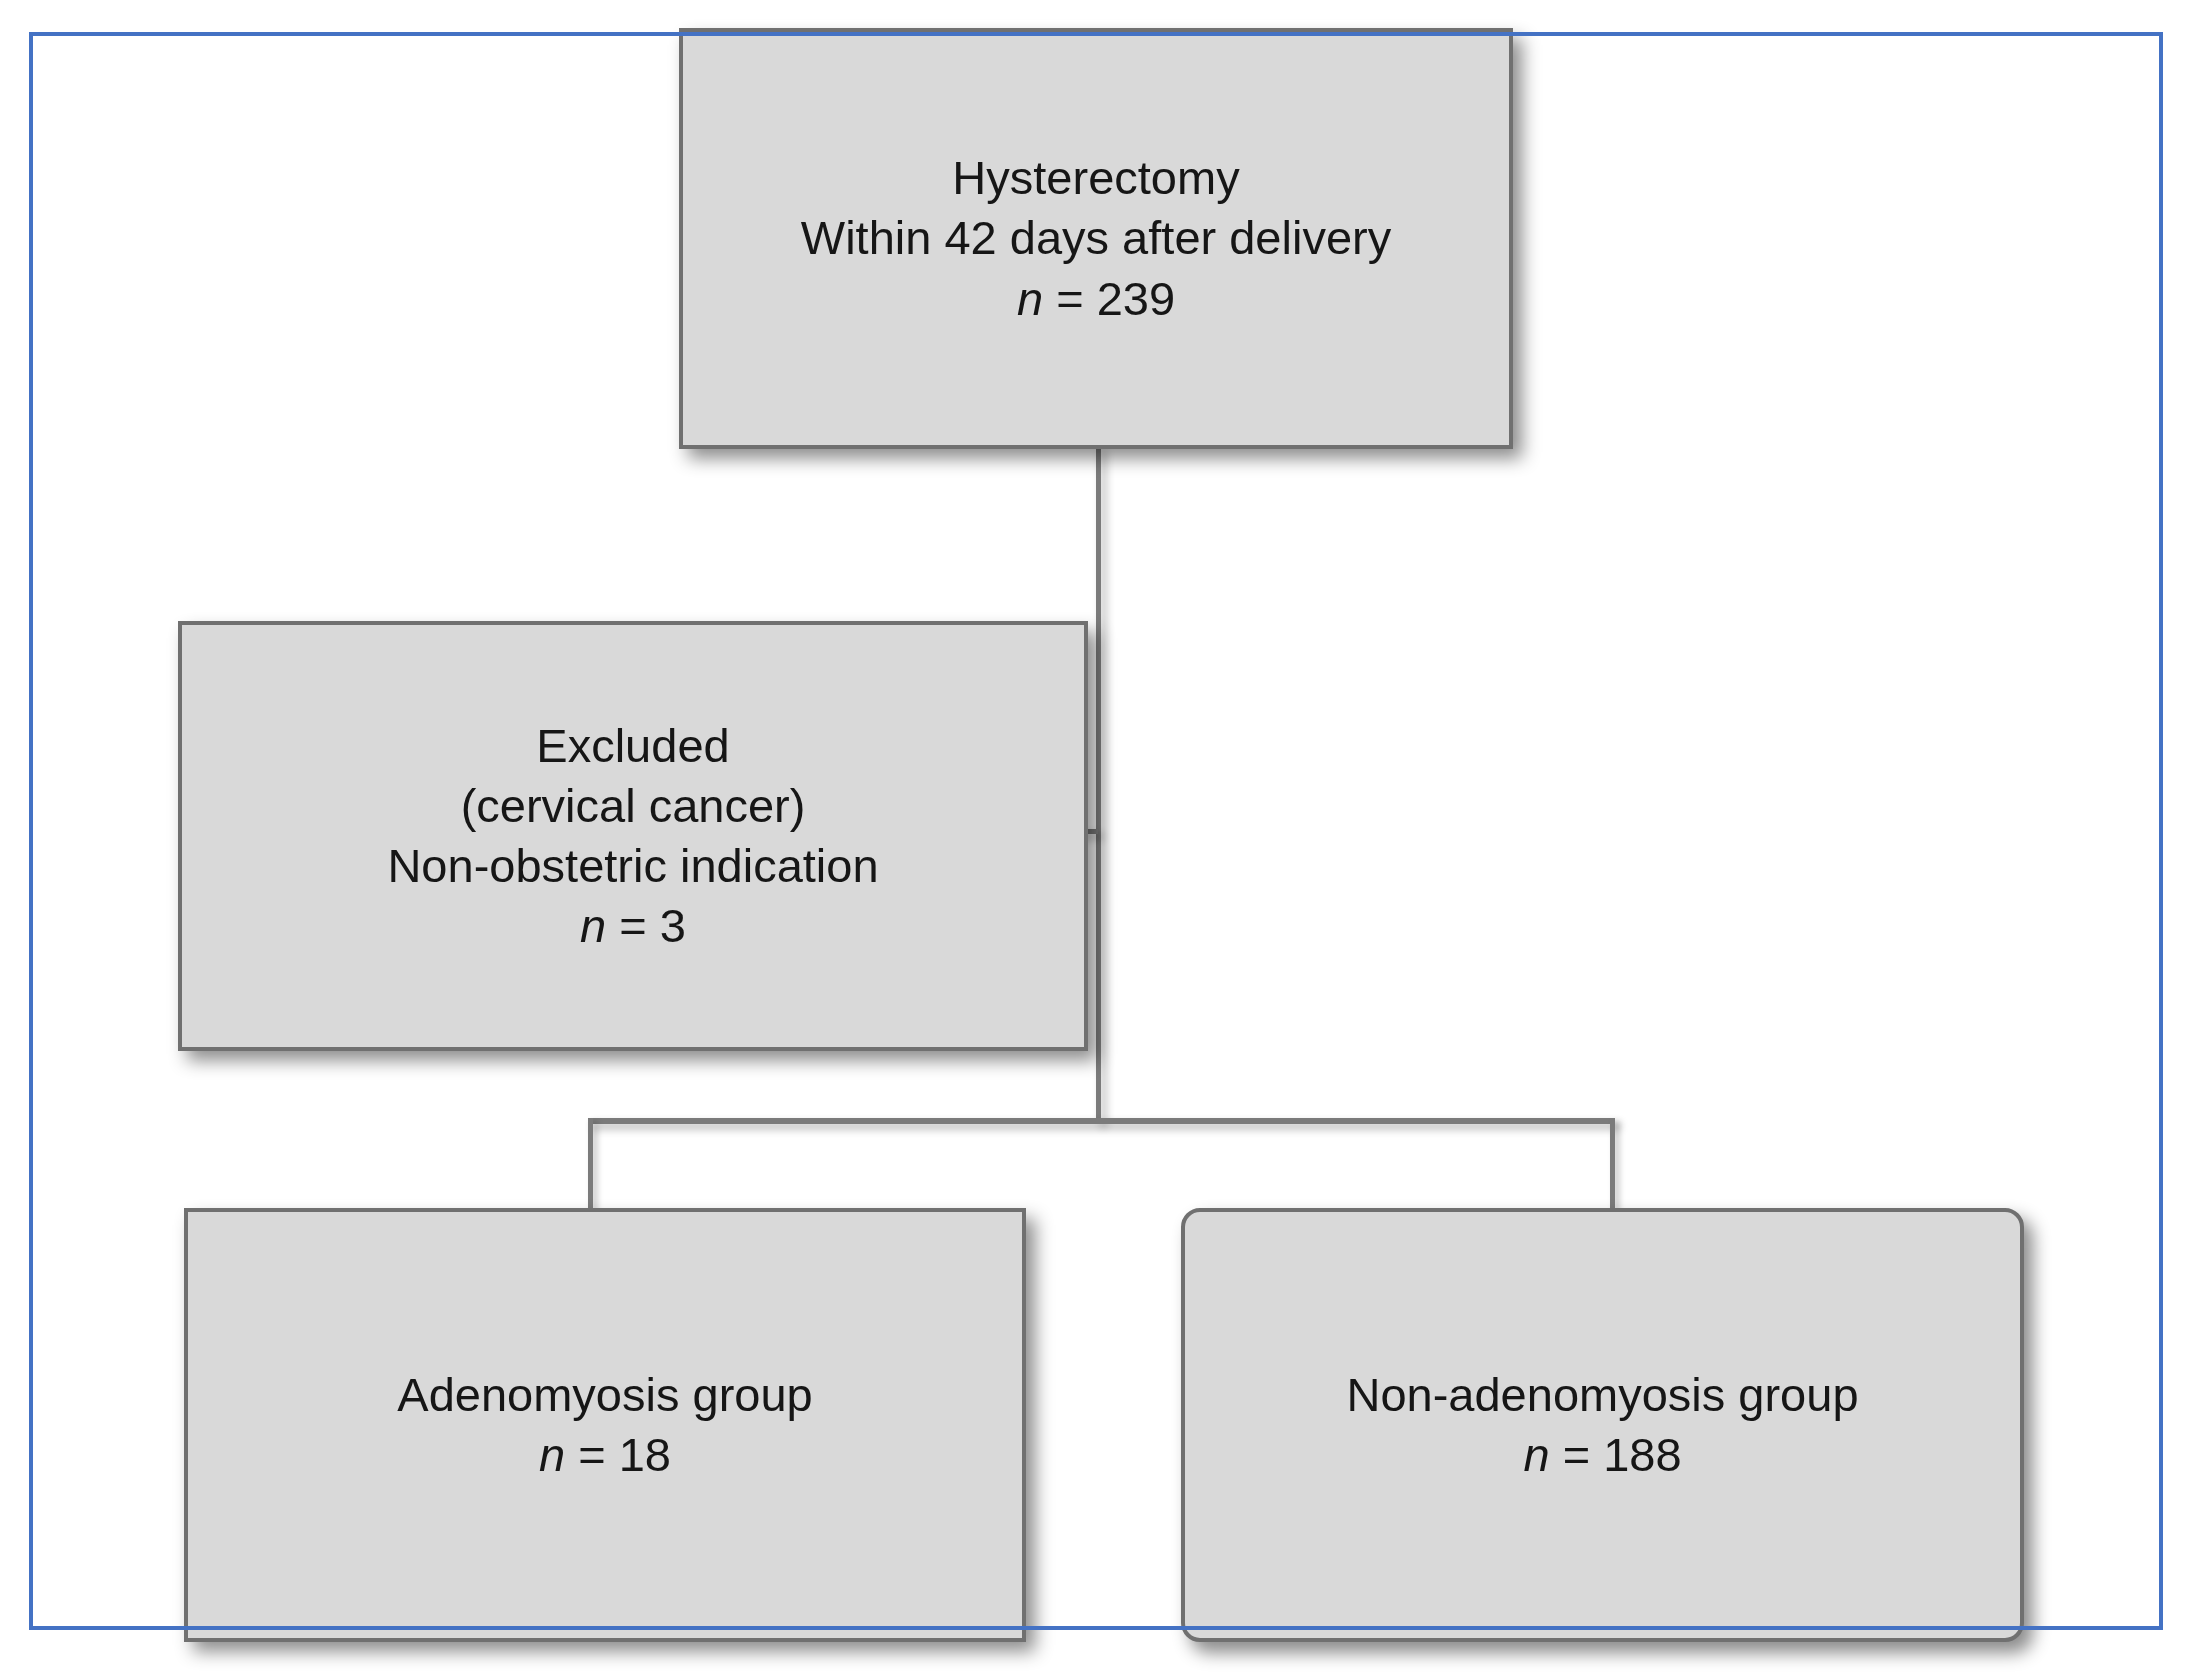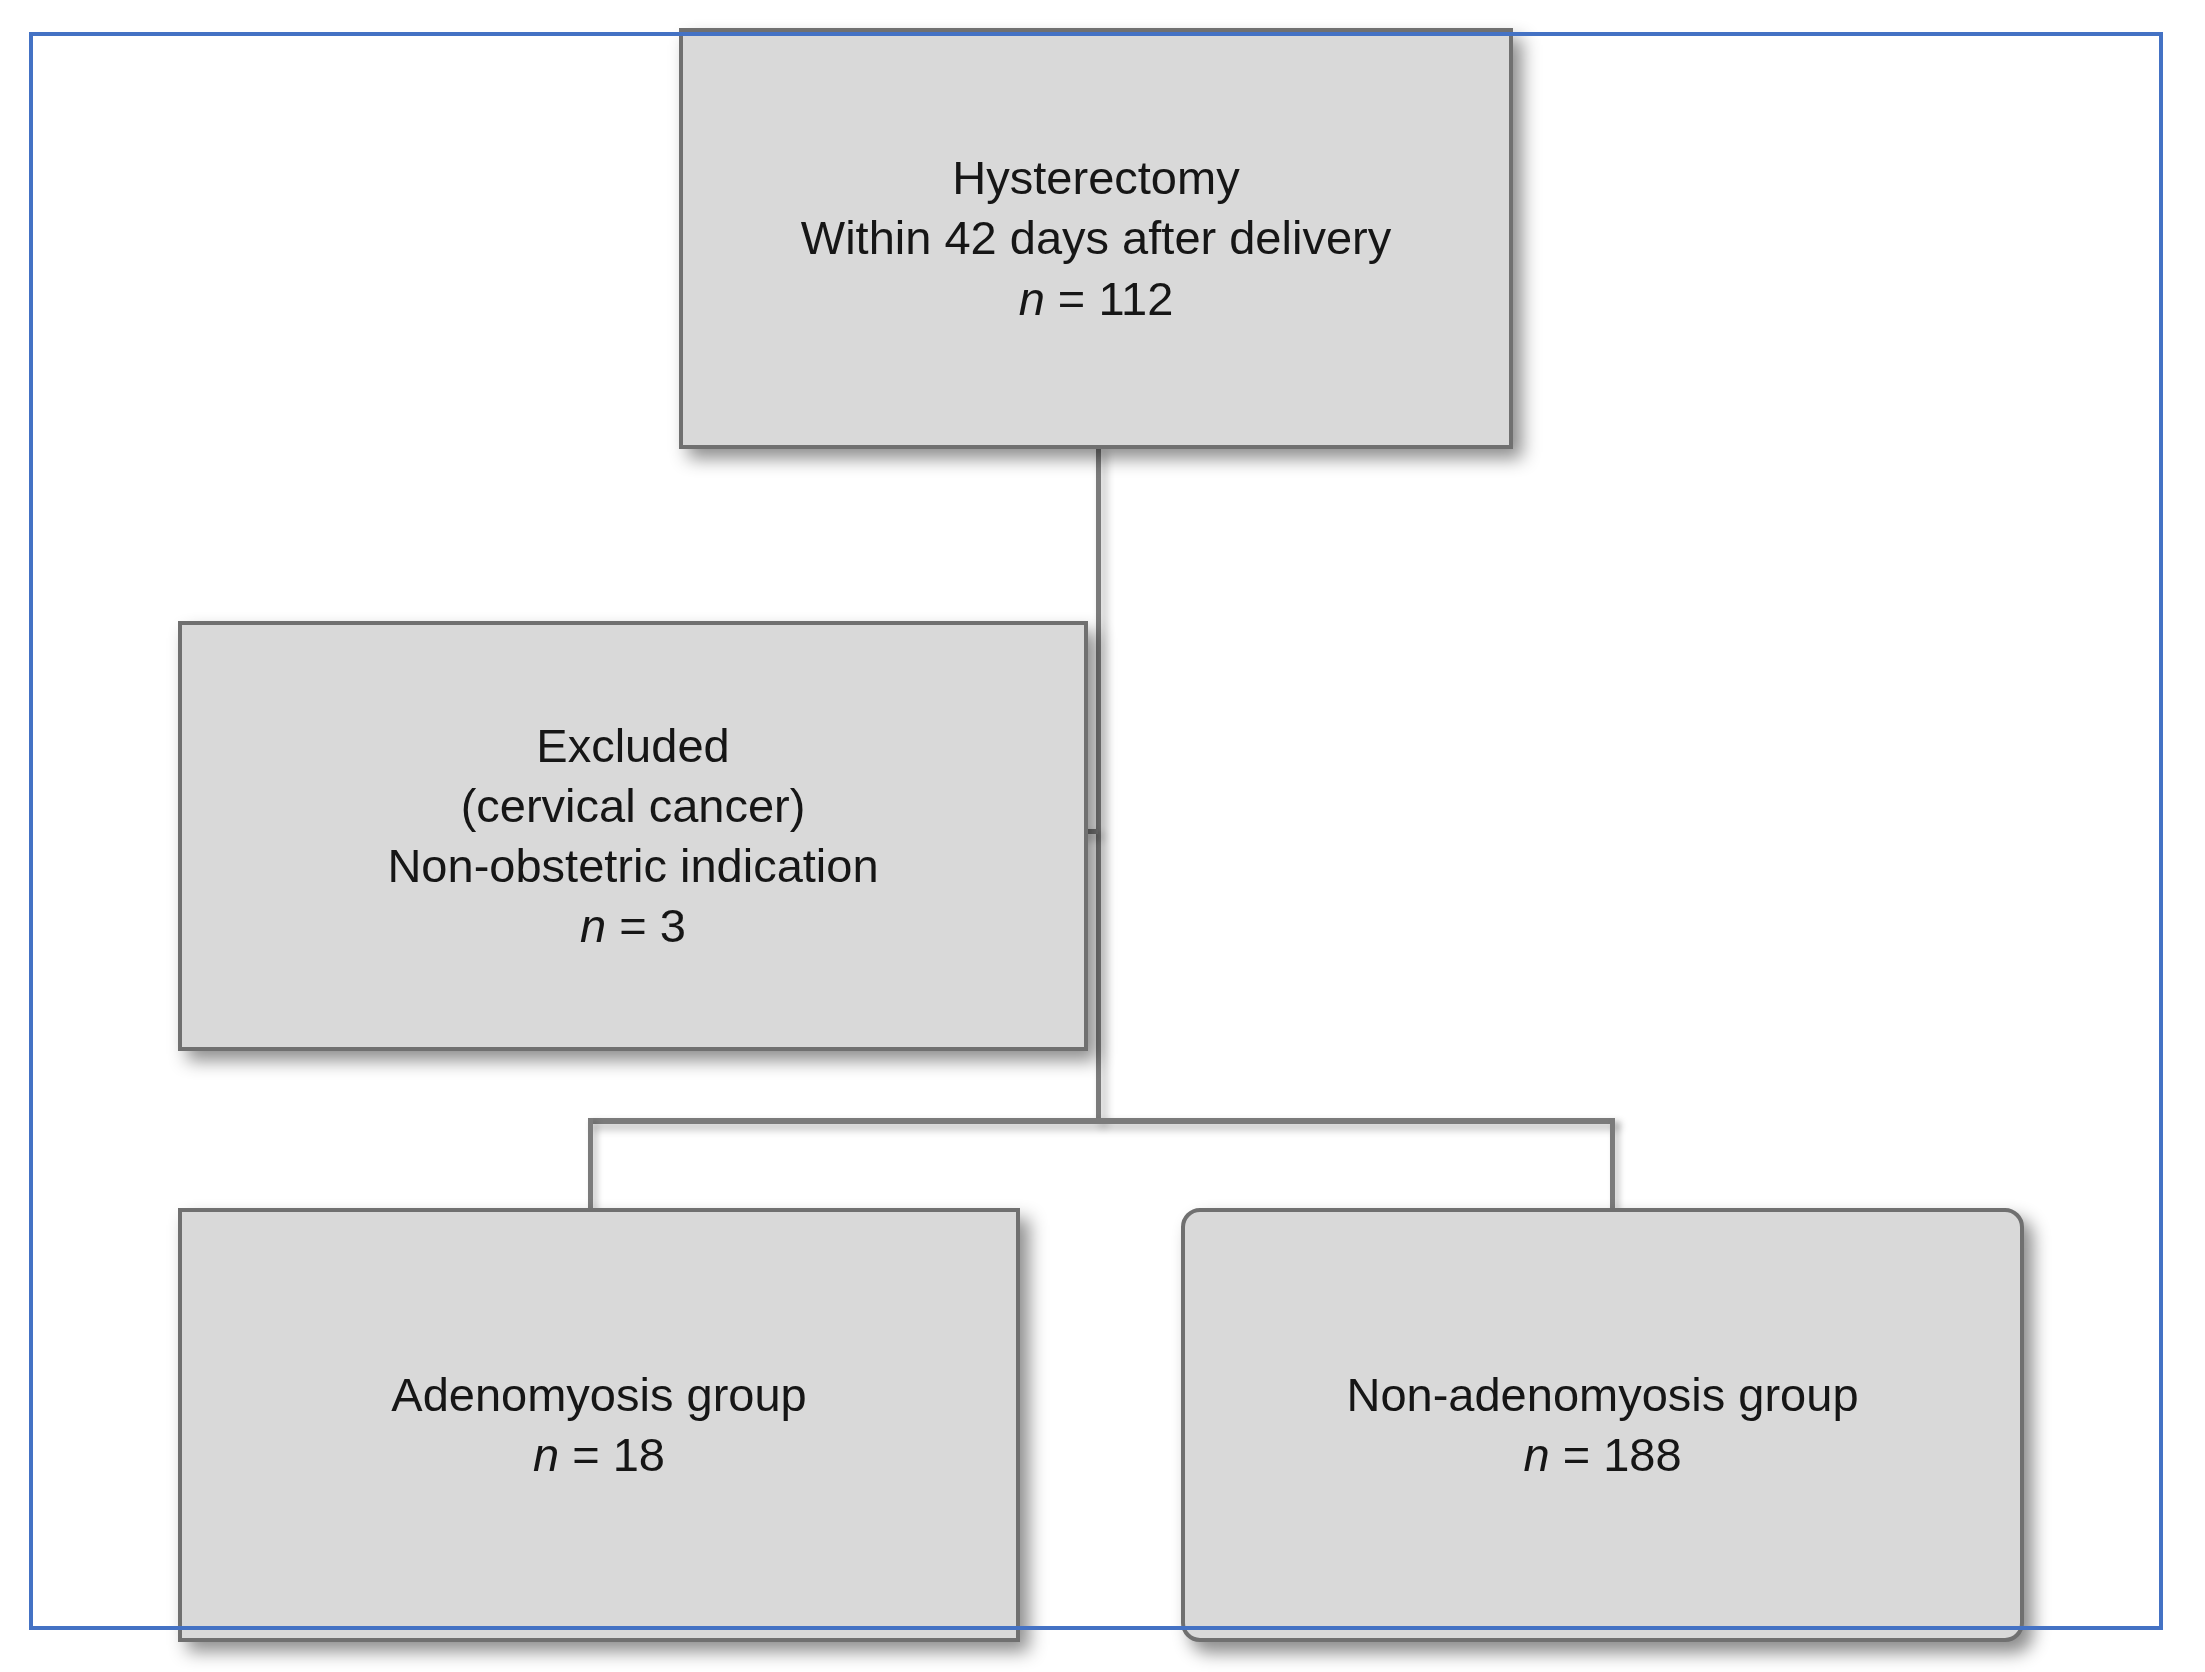--- a/index.html
+++ b/index.html
@@ -43,40 +43,40 @@
     flex-direction:column;
     align-items:center;
     justify-content:center;
     text-align:center;
     color:#161616;
     font-size:47px;
     line-height:1.28;
   }
   #box-hysterectomy{left:679px;top:28px;width:834px;height:421px;}
   #box-excluded{left:178px;top:621px;width:910px;height:430px;}
-  #box-adenomyosis{left:178px;top:1208px;width:842px;height:434px;}
+  #box-adenomyosis{left:184px;top:1208px;width:842px;height:434px;}
   #box-non-adenomyosis{left:1181px;top:1208px;width:843px;height:434px;border-radius:19px;}
   .nvar{font-style:italic;}
   .nrest{white-space:pre;}
 </style>
 </head>
 <body>
 
 <div id="canvas">
 
   <div class="conn" id="conn-main-vertical"></div>
   <div class="conn" id="conn-excluded"></div>
   <div class="conn" id="conn-tbar"></div>
   <div class="conn" id="conn-drop-left"></div>
   <div class="conn" id="conn-drop-right"></div>
 
   <div class="node" id="box-hysterectomy">
     <div>Hysterectomy</div>
     <div>Within 42 days after delivery</div>
-    <div><span class="nvar">n</span><span class="nrest"> = 112</span></div>
+    <div><span class="nvar">n</span><span class="nrest"> = 239</span></div>
   </div>
 
   <div class="node" id="box-excluded">
     <div>Excluded</div>
     <div>(cervical cancer)</div>
     <div>Non-obstetric indication</div>
     <div><span class="nvar">n</span><span class="nrest"> = 3</span></div>
   </div>
 
   <div class="node" id="box-adenomyosis">

